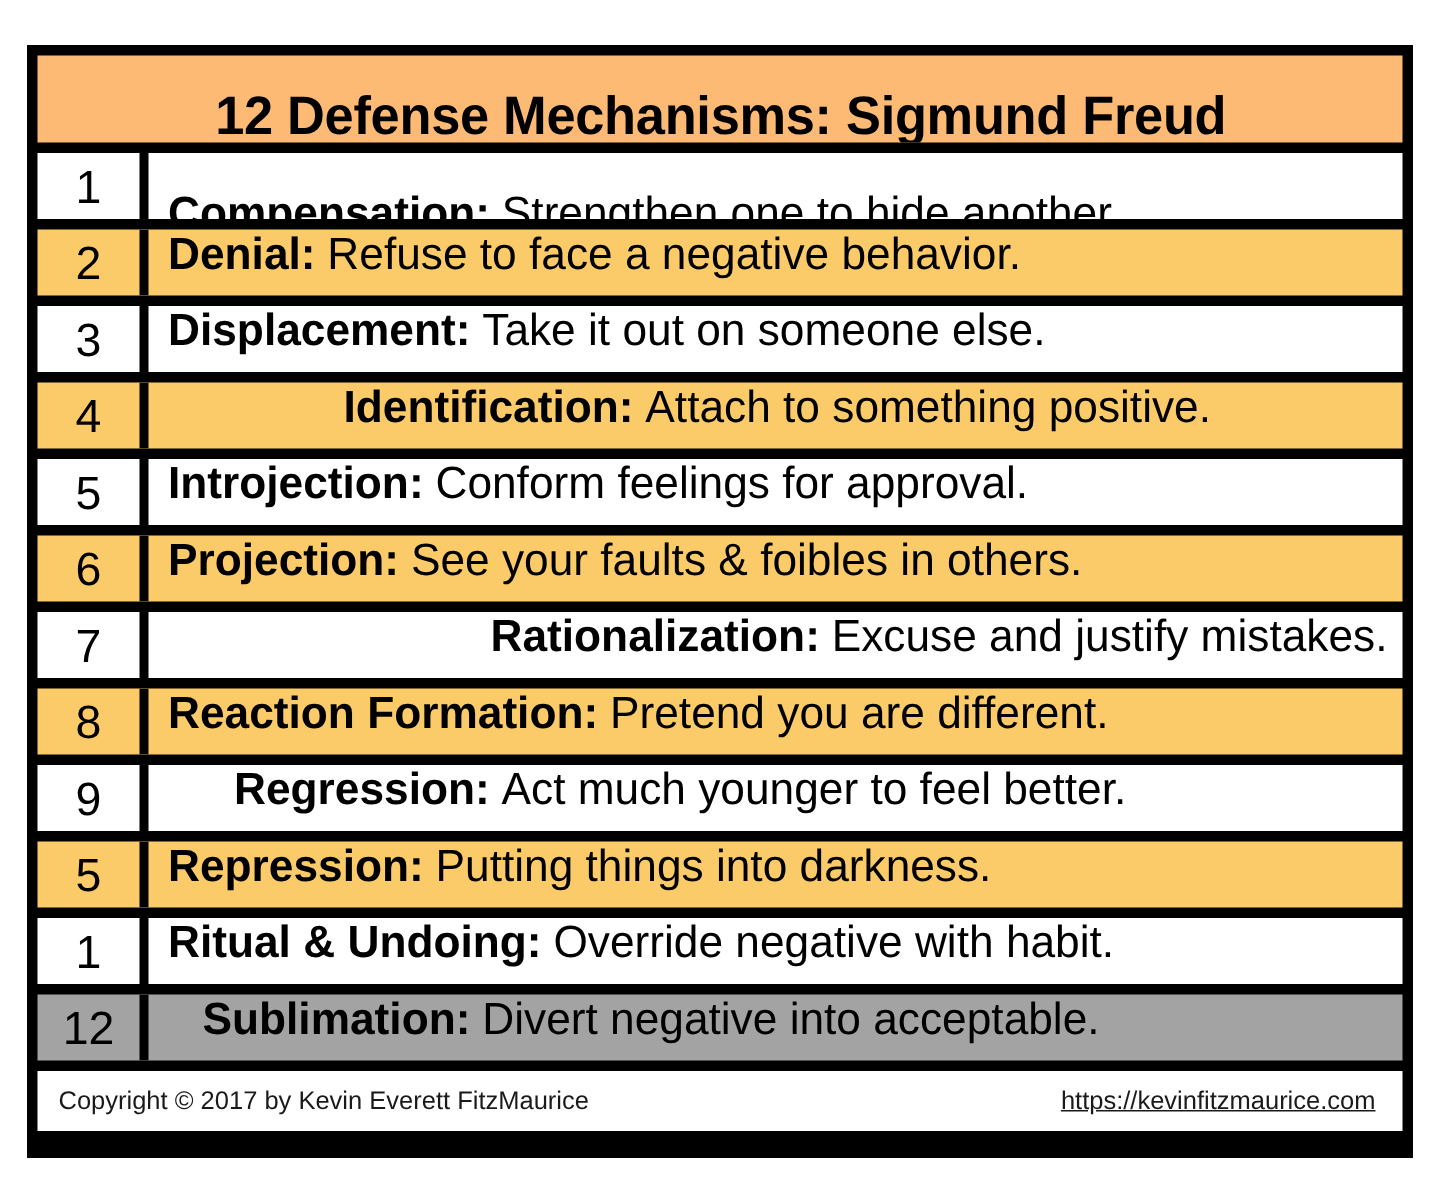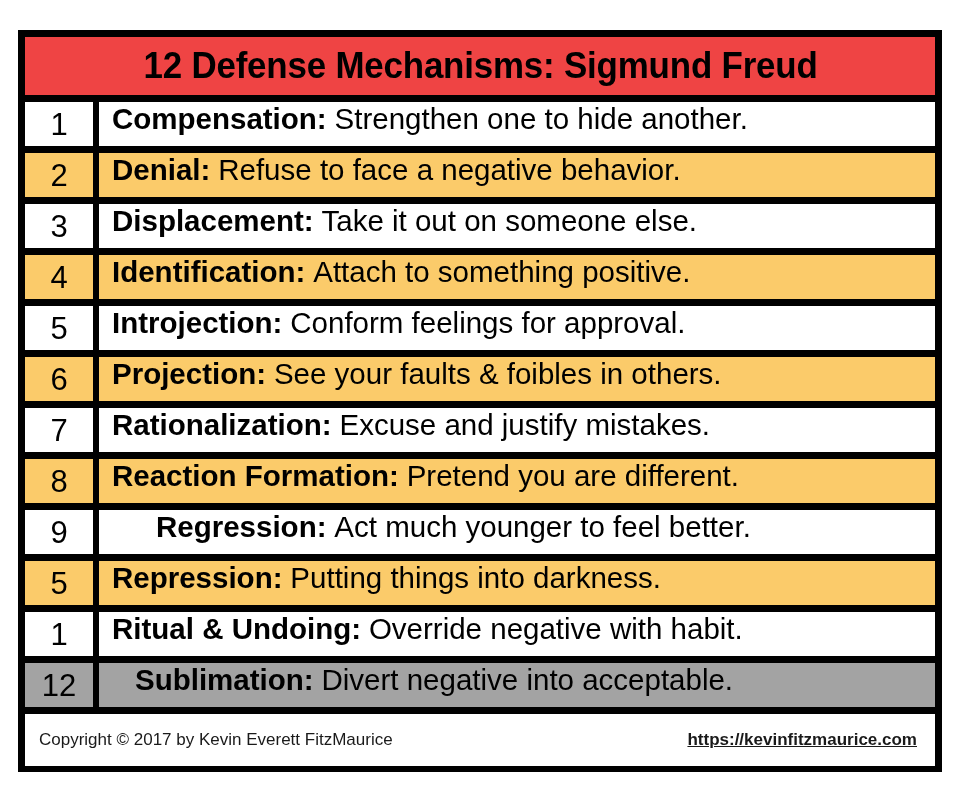--- a/index.html
+++ b/index.html
@@ -93,86 +93,85 @@
   .defn {
     font-size: 30px;
     font-weight: normal;
     color: #000000;
     line-height: 1;
     padding-left: 8px;
   }
 
   
   .footer {
-    height: 52px;
+    height: 40px;
     background: #FFFFFF;
     display: flex;
     align-items: center;
     padding: 0 14px;
     box-sizing: border-box;
   }
   .copyright {
     font-size: 17px;
     color: #1a1a1a;
     white-space: nowrap;
   }
   .spacer { flex: 1 1 auto; }
   .site-url {
     font-size: 17px;
     color: #1a1a1a;
     text-decoration: underline;
     white-space: nowrap;
     padding-right: 4px;
-    font-weight: bold;
   }
 </style>
 </head>
 <body>
 
 <div class="poster" style="background: rgb(0, 0, 0);">
 
-  <div class="title-bar" style="background: #ef4444;">
+  <div class="title-bar" style="background: #fdba74; align-items: flex-end;">
     <span class="title-text">12 Defense Mechanisms: Sigmund Freud</span>
   </div>
 
   <div class="rows" id="rows-container">
       <div class="row odd" style="background: rgb(255, 255, 255);">
         <div class="row-num">1</div>
         <div class="col-sep"></div>
-        <div class="row-body" style="display: block; white-space: nowrap; line-height: 44px;"><span style="display: inline-block; transform: scaleX(0.983254); transform-origin: left center;"><span class="term">Compensation:</span><span class="defn">Strengthen one to hide another.</span></span></div>
+        <div class="row-body" style="display: block; white-space: nowrap; line-height: 44px; margin-top: 24px;"><span style="display: inline-block; transform: scaleX(0.983254); transform-origin: left center;"><span class="term">Compensation:</span><span class="defn">Strengthen one to hide another.</span></span></div>
       </div>
       <div class="row even" style="background: rgb(251, 203, 106);">
         <div class="row-num">2</div>
         <div class="col-sep"></div>
         <div class="row-body" style="display: block; white-space: nowrap; line-height: 44px;"><span style="display: inline-block; transform: scaleX(0.983254); transform-origin: left center;"><span class="term">Denial:</span><span class="defn">Refuse to face a negative behavior.</span></span></div>
       </div>
       <div class="row odd" style="background: rgb(255, 255, 255);">
         <div class="row-num">3</div>
         <div class="col-sep"></div>
         <div class="row-body" style="display: block; white-space: nowrap; line-height: 44px;"><span style="display: inline-block; transform: scaleX(0.983254); transform-origin: left center;"><span class="term">Displacement:</span><span class="defn">Take it out on someone else.</span></span></div>
       </div>
       <div class="row even" style="background: rgb(251, 203, 106);">
         <div class="row-num">4</div>
         <div class="col-sep"></div>
-        <div class="row-body" style="display: block; white-space: nowrap; line-height: 44px;"><span style="display: inline-block; transform: scaleX(0.983254); transform-origin: left center;"><span class="term">Identification:</span><span class="defn">Attach to something positive.</span></span></div>
+        <div class="row-body" style="display: block; white-space: nowrap; line-height: 44px; text-align: center;"><span style="display: inline-block; transform: scaleX(0.983254); transform-origin: left center;"><span class="term">Identification:</span><span class="defn">Attach to something positive.</span></span></div>
       </div>
       <div class="row odd" style="background: rgb(255, 255, 255);">
         <div class="row-num">5</div>
         <div class="col-sep"></div>
         <div class="row-body" style="display: block; white-space: nowrap; line-height: 44px; border-radius: 18px;"><span style="display: inline-block; transform: scaleX(0.983254); transform-origin: left center;"><span class="term">Introjection:</span><span class="defn">Conform feelings for approval.</span></span></div>
       </div>
       <div class="row even" style="background: rgb(251, 203, 106);">
         <div class="row-num">6</div>
         <div class="col-sep"></div>
         <div class="row-body" style="display: block; white-space: nowrap; line-height: 44px;"><span style="display: inline-block; transform: scaleX(0.983254); transform-origin: left center;"><span class="term">Projection:</span><span class="defn">See your faults &amp; foibles in others.</span></span></div>
       </div>
       <div class="row odd" style="background: rgb(255, 255, 255);">
         <div class="row-num">7</div>
         <div class="col-sep"></div>
-        <div class="row-body" style="display: block; white-space: nowrap; line-height: 44px;"><span style="display: inline-block; transform: scaleX(0.983254); transform-origin: left center;"><span class="term">Rationalization:</span><span class="defn">Excuse and justify mistakes.</span></span></div>
+        <div class="row-body" style="display: block; white-space: nowrap; line-height: 44px; text-align: right;"><span style="display: inline-block; transform: scaleX(0.983254); transform-origin: left center;"><span class="term">Rationalization:</span><span class="defn">Excuse and justify mistakes.</span></span></div>
       </div>
       <div class="row even" style="background: rgb(251, 203, 106);">
         <div class="row-num">8</div>
         <div class="col-sep"></div>
         <div class="row-body" style="display: block; white-space: nowrap; line-height: 44px;"><span style="display: inline-block; transform: scaleX(0.983254); transform-origin: left center;"><span class="term">Reaction Formation:</span><span class="defn">Pretend you are different.</span></span></div>
       </div>
       <div class="row odd" style="background: rgb(255, 255, 255);">
         <div class="row-num">9</div>
         <div class="col-sep"></div>
         <div class="row-body" style="display: block; white-space: nowrap; line-height: 44px; margin-left: 44px;"><span style="display: inline-block; transform: scaleX(0.983254); transform-origin: left center;"><span class="term">Regression:</span><span class="defn">Act much younger to feel better.</span></span></div>

